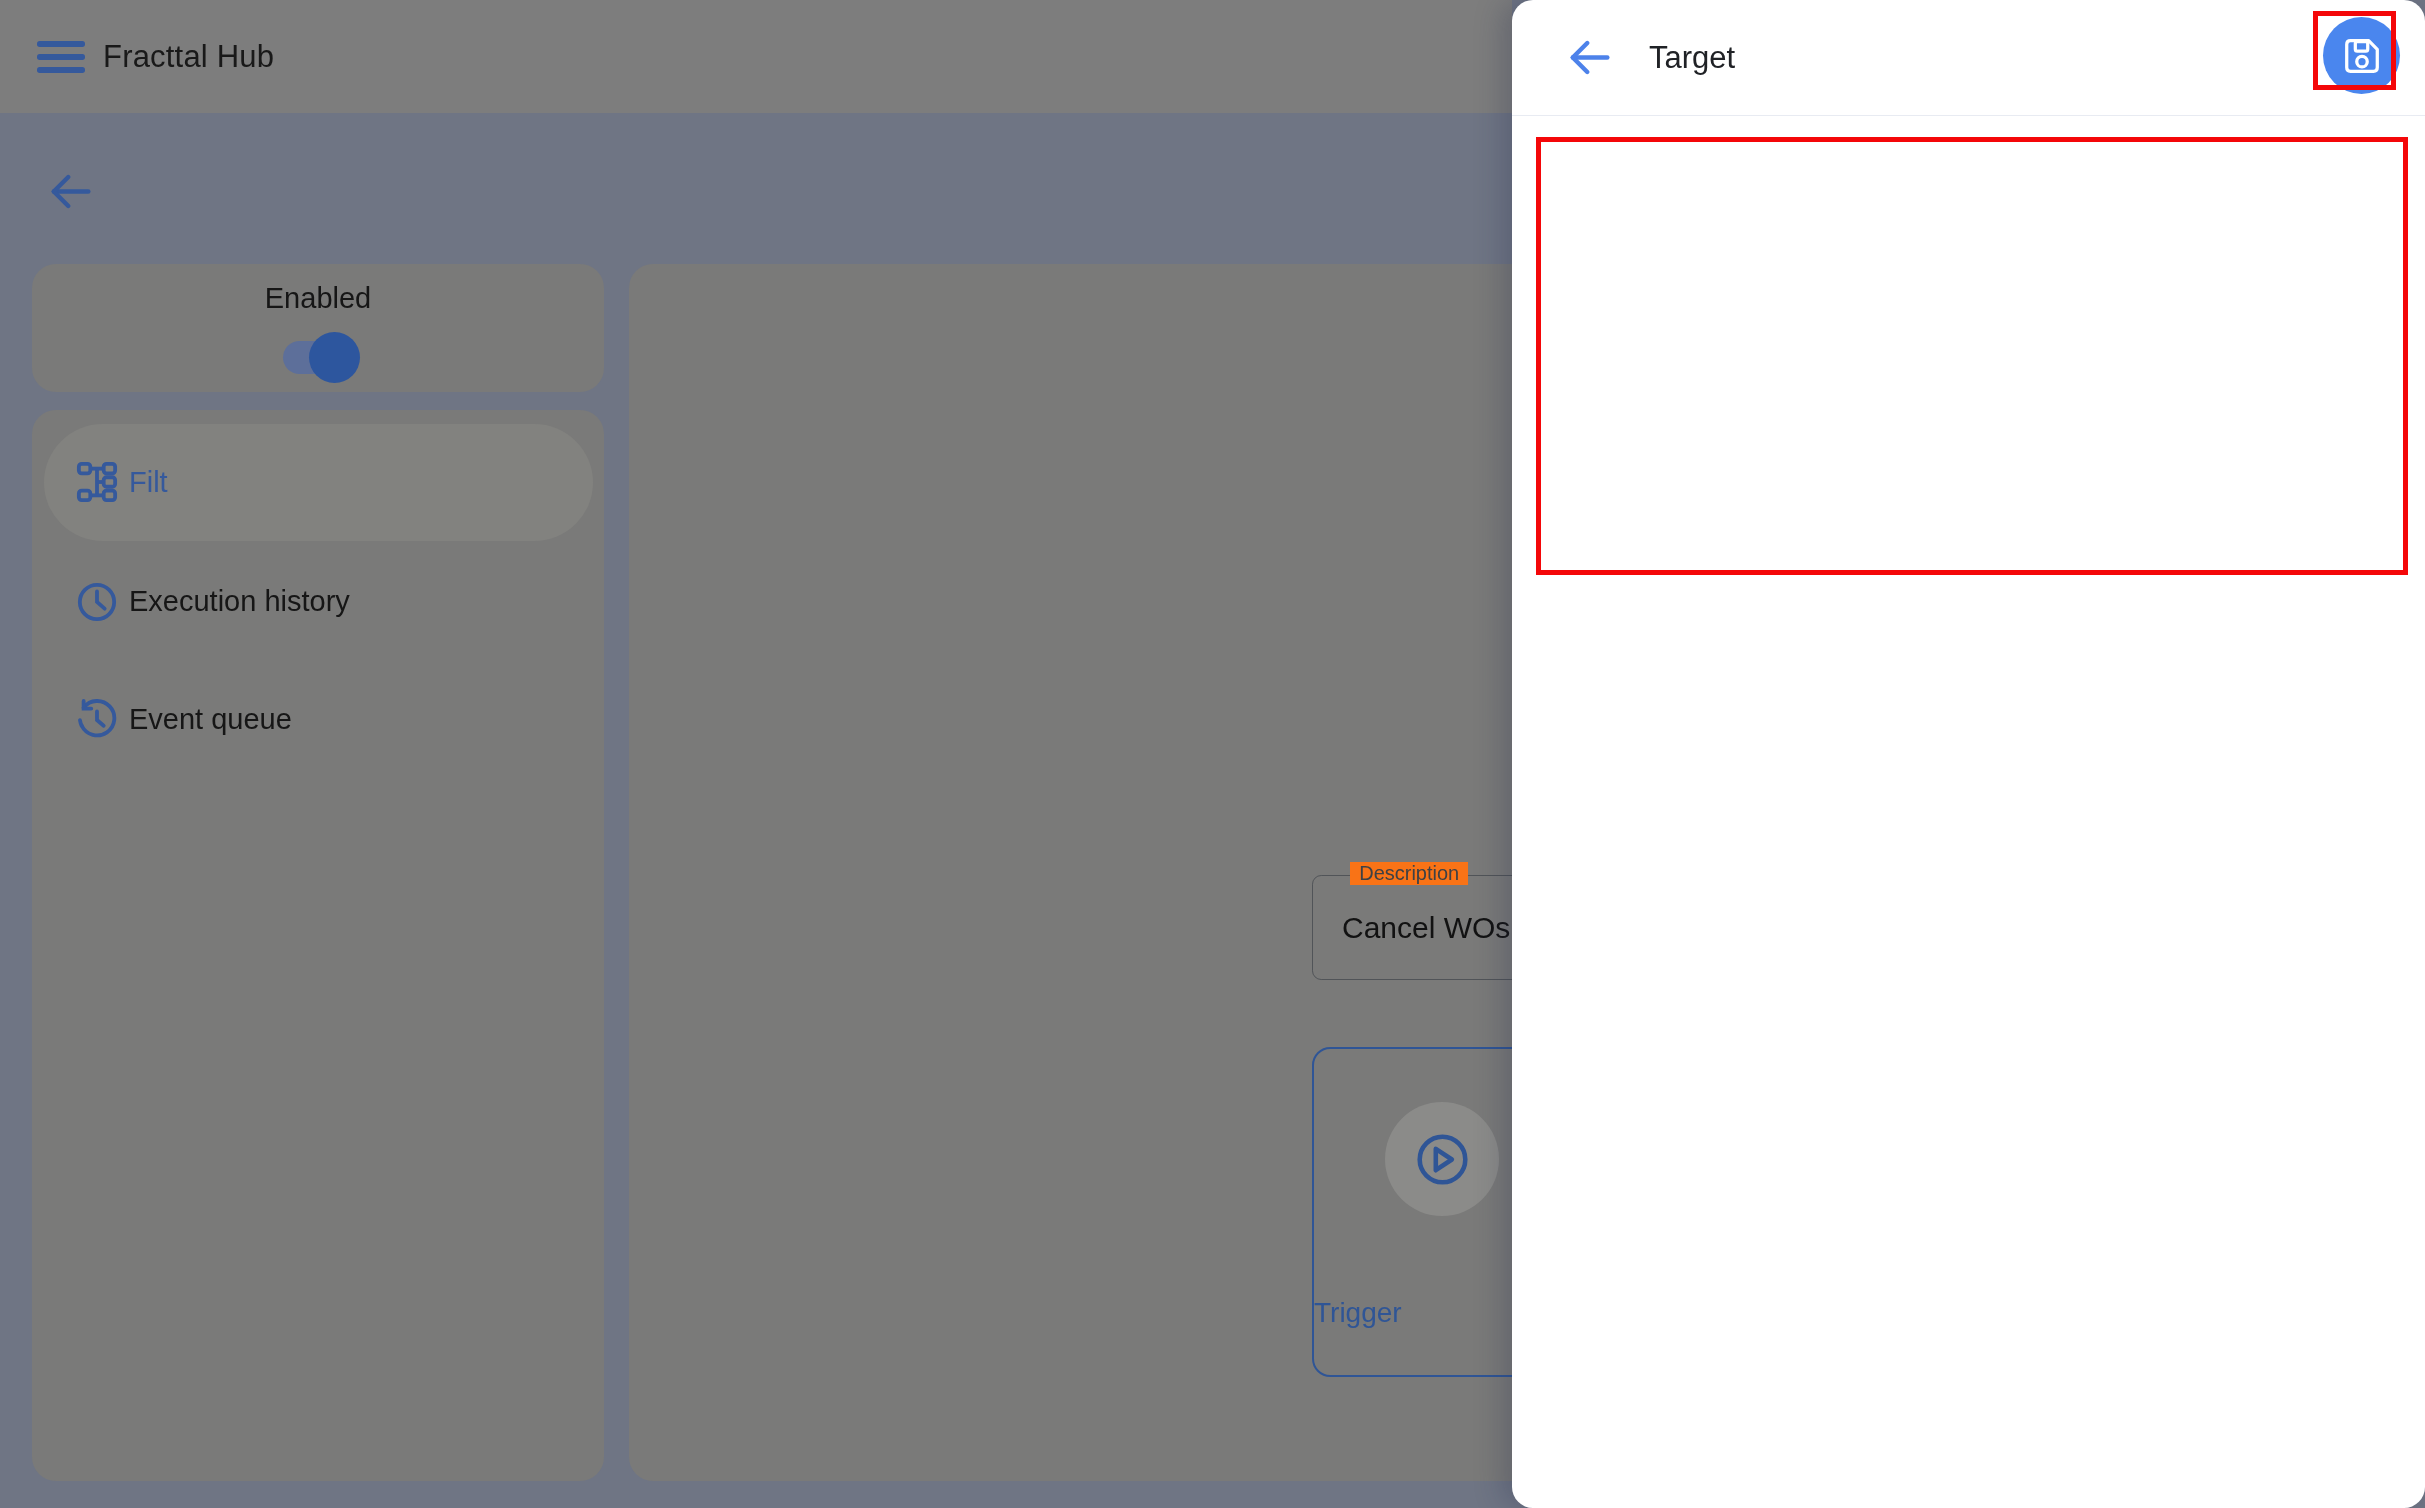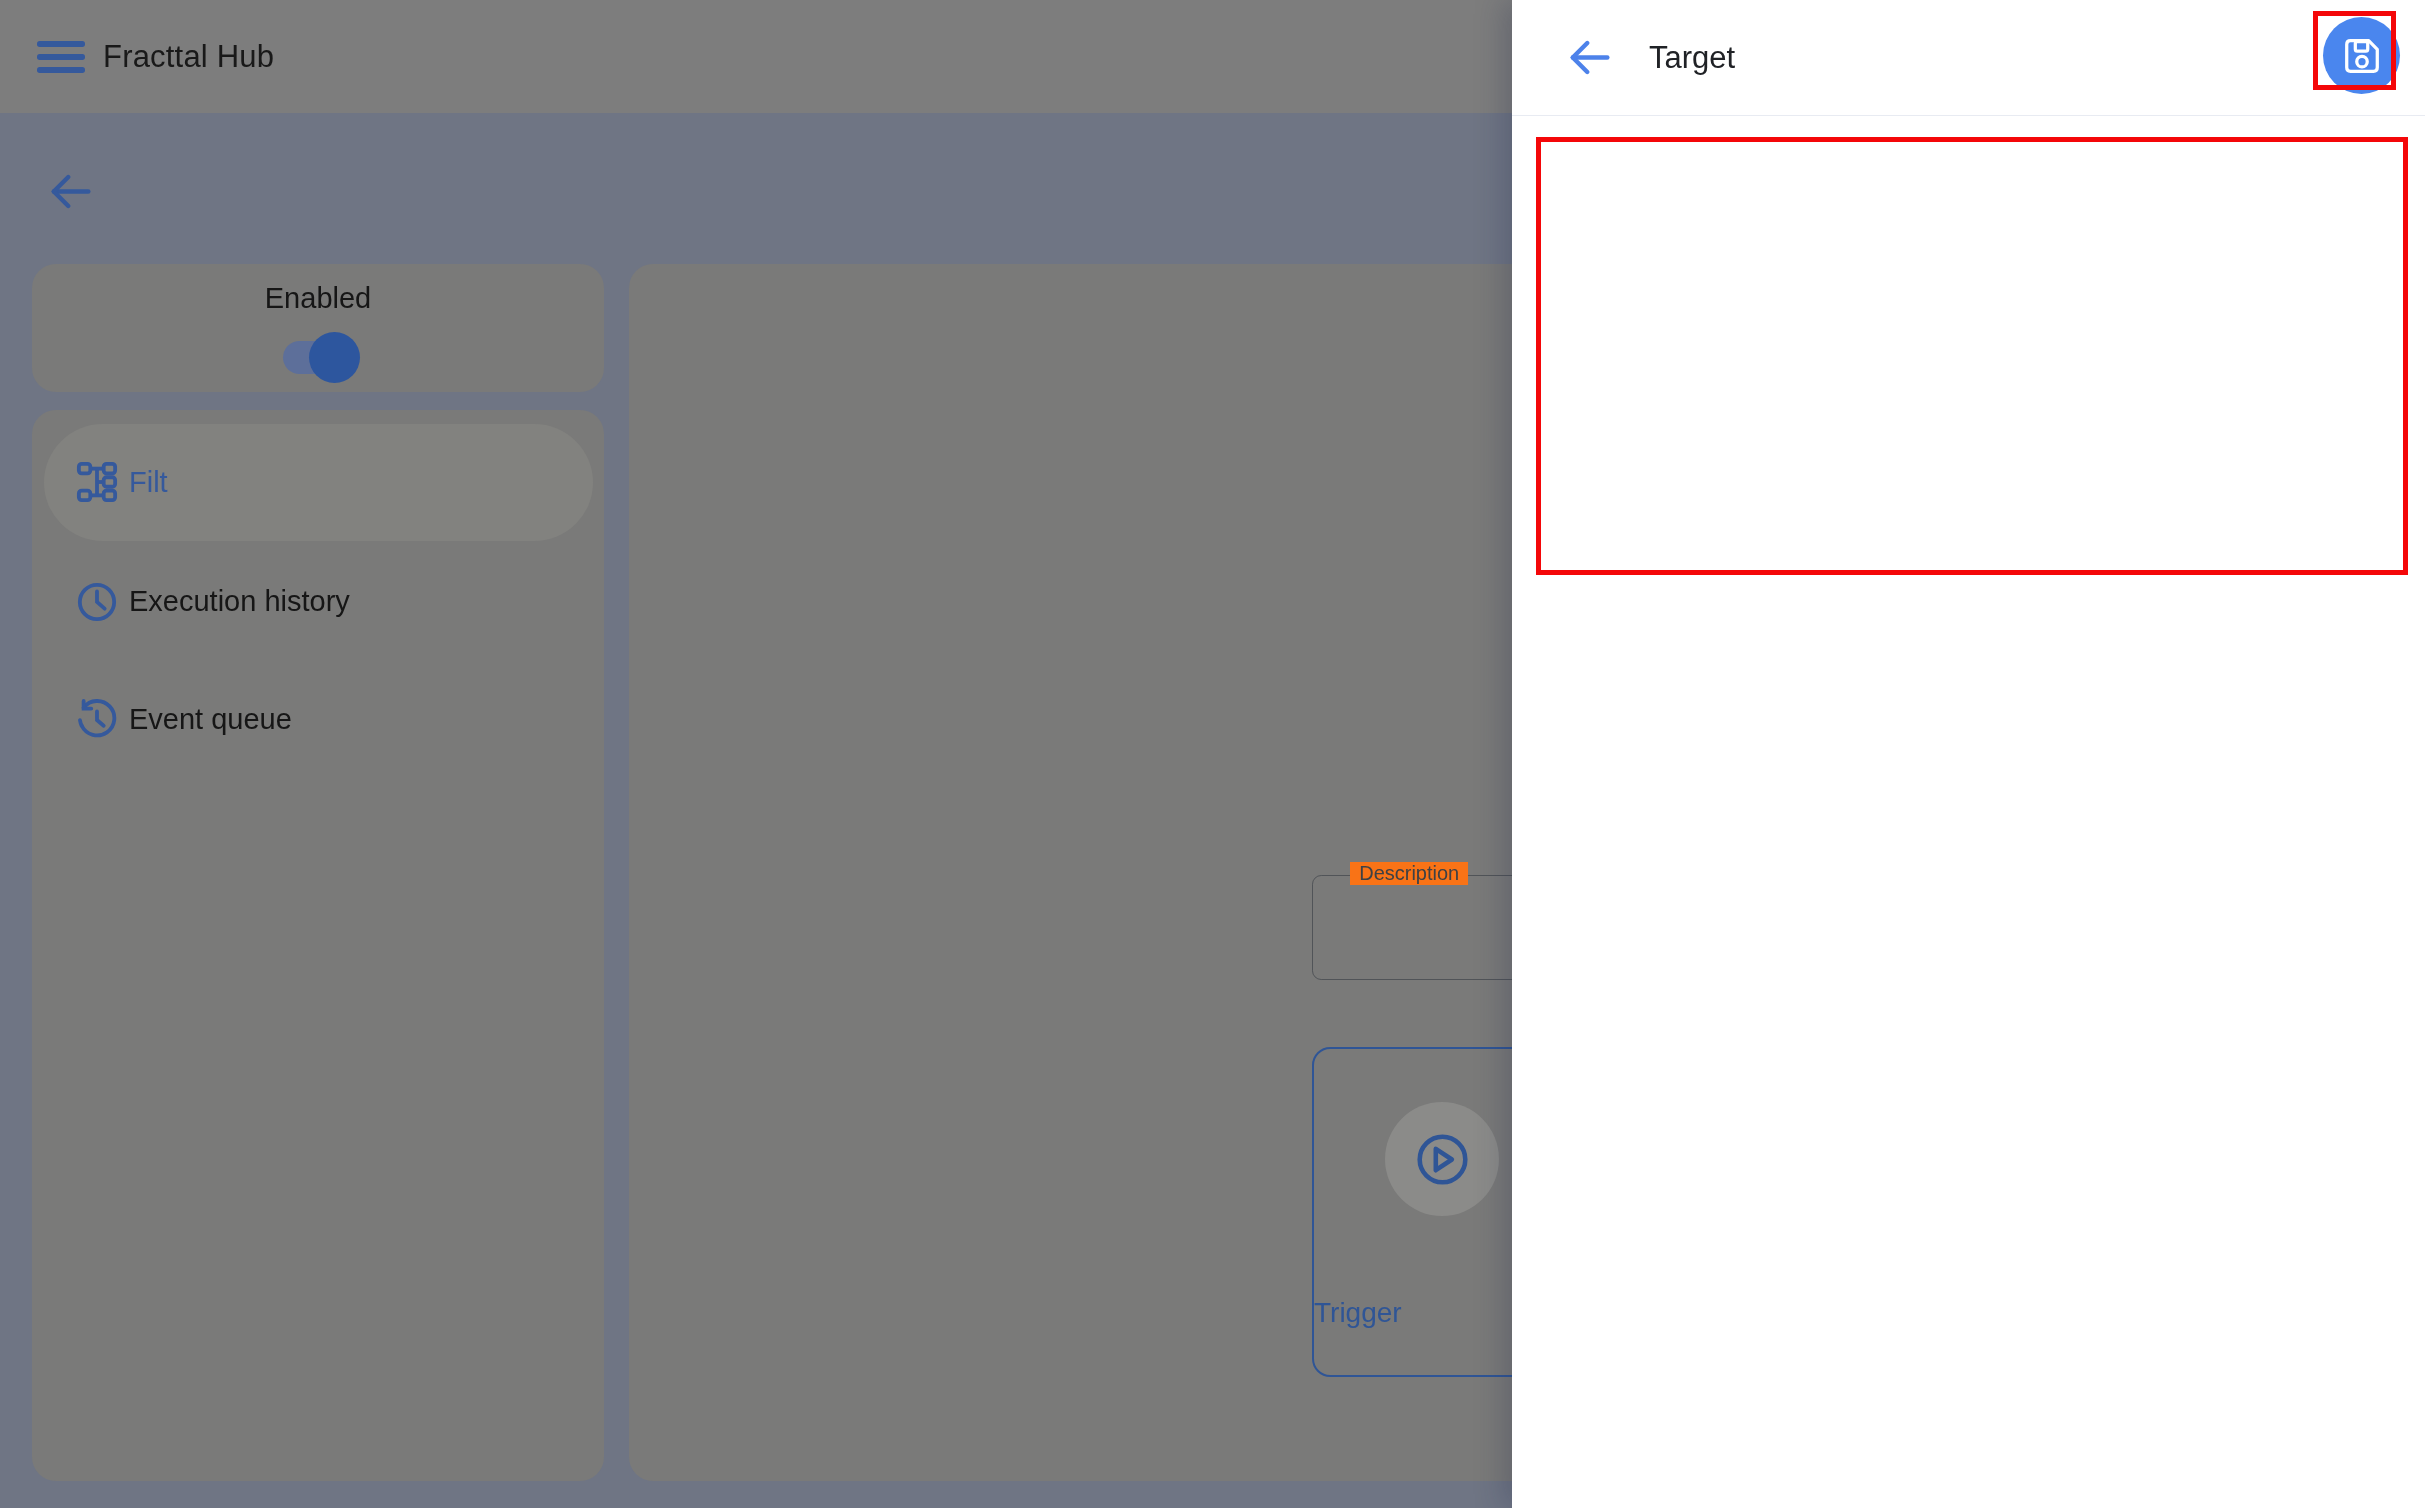--- a/index.html
+++ b/index.html
@@ -53,21 +53,21 @@
   #filter-node .node-circle { left:124px; top:57px; transform:none; width:117px; height:117px; }
   #filter-placeholder { position:absolute; left:52px; top:220px; font-size:30px; color:#636467; white-space:nowrap; }
   .flt-bar { position:absolute; height:6.4px; border-radius:3.7px; background:#54575a; }
 
   .caption { position:absolute; font-size:30px; color:#101010; white-space:nowrap; }
   #caption-source { left:683px; top:1155px; width:517px; text-align:center; }
   #caption-filter { left:1465px; top:1155px; }
 
   
   #panel { position:absolute; left:1512px; top:0; width:913px; height:1508px; background:#ffffff;
-    box-shadow:-9.2px 0 27.5px rgba(30,40,70,.25); }
+    box-shadow:-9.2px 0 27.5px rgba(30,40,70,.25);border-radius:21px; }
   #panel-header { position:absolute; left:0; top:0; width:100%; height:116px; border-bottom:1.8px solid #e8ebf2; }
   #panel-back { position:absolute; left:53px; top:33px; width:49px; height:49px; cursor:pointer; }
   #panel-title { position:absolute; left:137px; top:0; height:116px; display:flex; align-items:center;
     font-size:31px; font-weight:500; color:#202226; }
   #save-btn { position:absolute; left:811px; top:17.4px; width:77px; height:77px; border-radius:50%;
     background:#4a86ee; display:flex; align-items:center; justify-content:center; cursor:pointer; }
 
   .red-rect { position:absolute; border:5.5px solid #f40709; }
   #red-save { left:2313px; top:11px; width:83px; height:79px; }
   #red-fields { left:1536px; top:137px; width:872px; height:438px; }
@@ -141,20 +141,21 @@
       </span>
       <span class="mlabel">Event queue</span>
     </div>
   </div>
 
   <div id="main-card" class="card">
     <div id="flow-title">Flow se</div>
 
     <div id="desc-field" class="ofield">
       <span class="flabel">Description</span>
+      <span class="fvalue">Cancel WOs</span>
     </div>
 
     <div id="source-node">
       <div class="node-half">
         <div class="node-circle">
           <svg width="59" height="59" viewBox="0 0 44 44" fill="none" stroke="#2f5596" stroke-width="3.4" stroke-linejoin="round">
             <circle cx="22" cy="22" r="17"></circle>
               <path d="M 17 14 L 29 22 L 17 30 Z"></path>
           </svg>
         </div>

